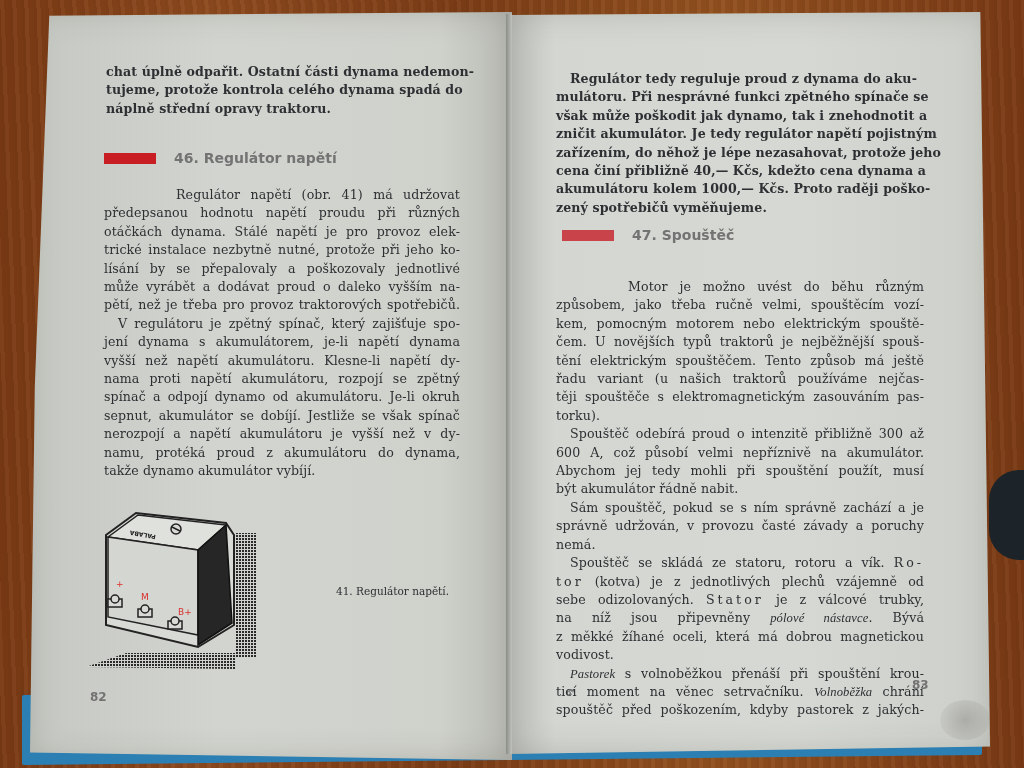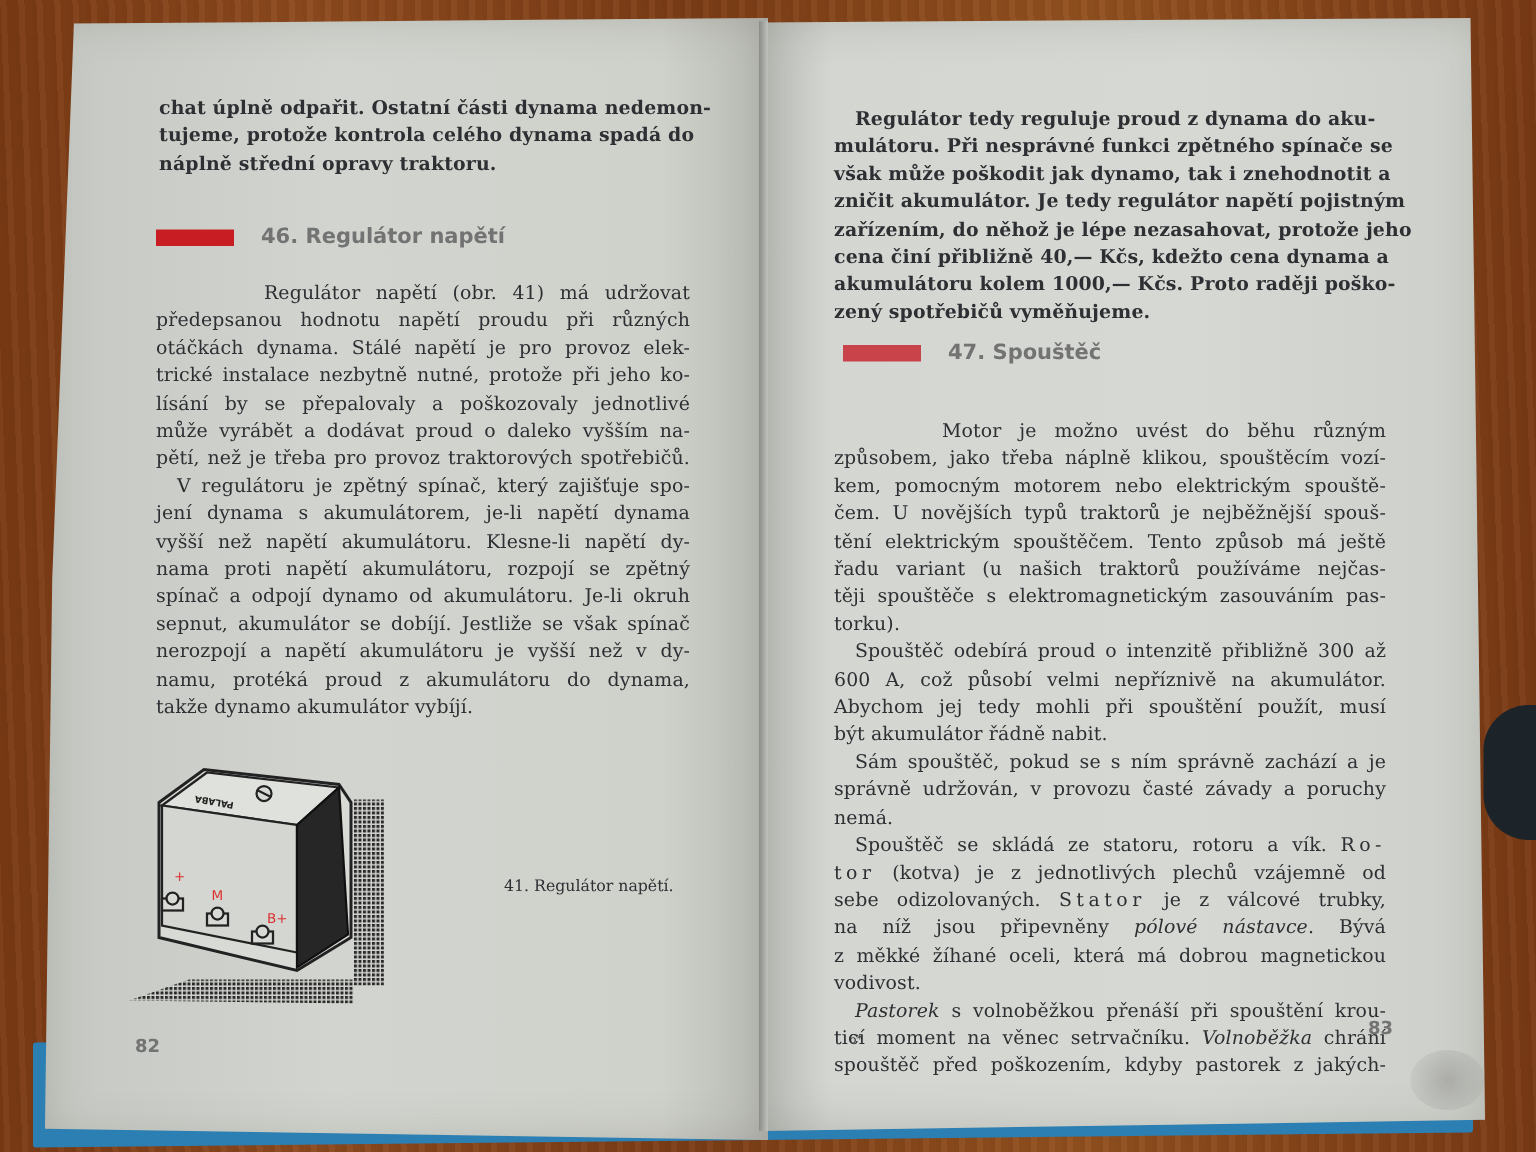--- a/index.html
+++ b/index.html
@@ -59,21 +59,21 @@
   .figure { position: absolute; left: 86px; top: 505px; width: 180px; height: 170px; }
   .smudge {
     position: absolute; width: 50px; height: 40px; border-radius: 50%;
     background: radial-gradient(circle, rgba(110,110,105,0.35), rgba(110,110,105,0));
   }
   .dark-object {
     position: absolute; right: -20px; top: 470px; width: 55px; height: 90px;
     background: #1d2429; border-radius: 30px 0 0 30px;
   }
   .spaced { letter-spacing: 3px; }
-  i { font-style: italic; }
+  i { font-style: italic; font-family: Liberation Serif, serif; }
 </style>
 </head>
 <body>
 
 <div class="woodgrain"></div>
 <div class="cover-blue"></div>
 <div class="dark-object"></div>
 
 <div class="page page-left"></div>
 <div class="page page-right"></div>
@@ -163,21 +163,21 @@
   <span class="line last">zený spotřebičů vyměňujeme.</span>
 </div>
 
 <div class="heading" style="left:562px; top:227px;">
   <span class="red-bar faded"></span>
   <span>47. Spouštěč</span>
 </div>
 
 <div class="text-block" style="left:556px; top:257px; width:368px;margin-top:21px;">
   <span class="line indent-big">Motor je možno uvést do běhu různým</span>
-  <span class="line">způsobem, jako třeba náplně klikou, spouštěcím vozí-</span>
+  <span class="line">způsobem, jako třeba ručně velmi, spouštěcím vozí-</span>
   <span class="line">kem, pomocným motorem nebo elektrickým spouště-</span>
   <span class="line">čem. U novějších typů traktorů je nejběžnější spouš-</span>
   <span class="line">tění elektrickým spouštěčem. Tento způsob má ještě</span>
   <span class="line">řadu variant (u našich traktorů používáme nejčas-</span>
   <span class="line">těji spouštěče s elektromagnetickým zasouváním pas-</span>
   <span class="line last">torku).</span>
 
   <span class="line indent-small">Spouštěč odebírá proud o intenzitě přibližně 300 až</span>
   <span class="line">600 A, což působí velmi nepříznivě na akumulátor.</span>
   <span class="line">Abychom jej tedy mohli při spouštění použít, musí</span>

